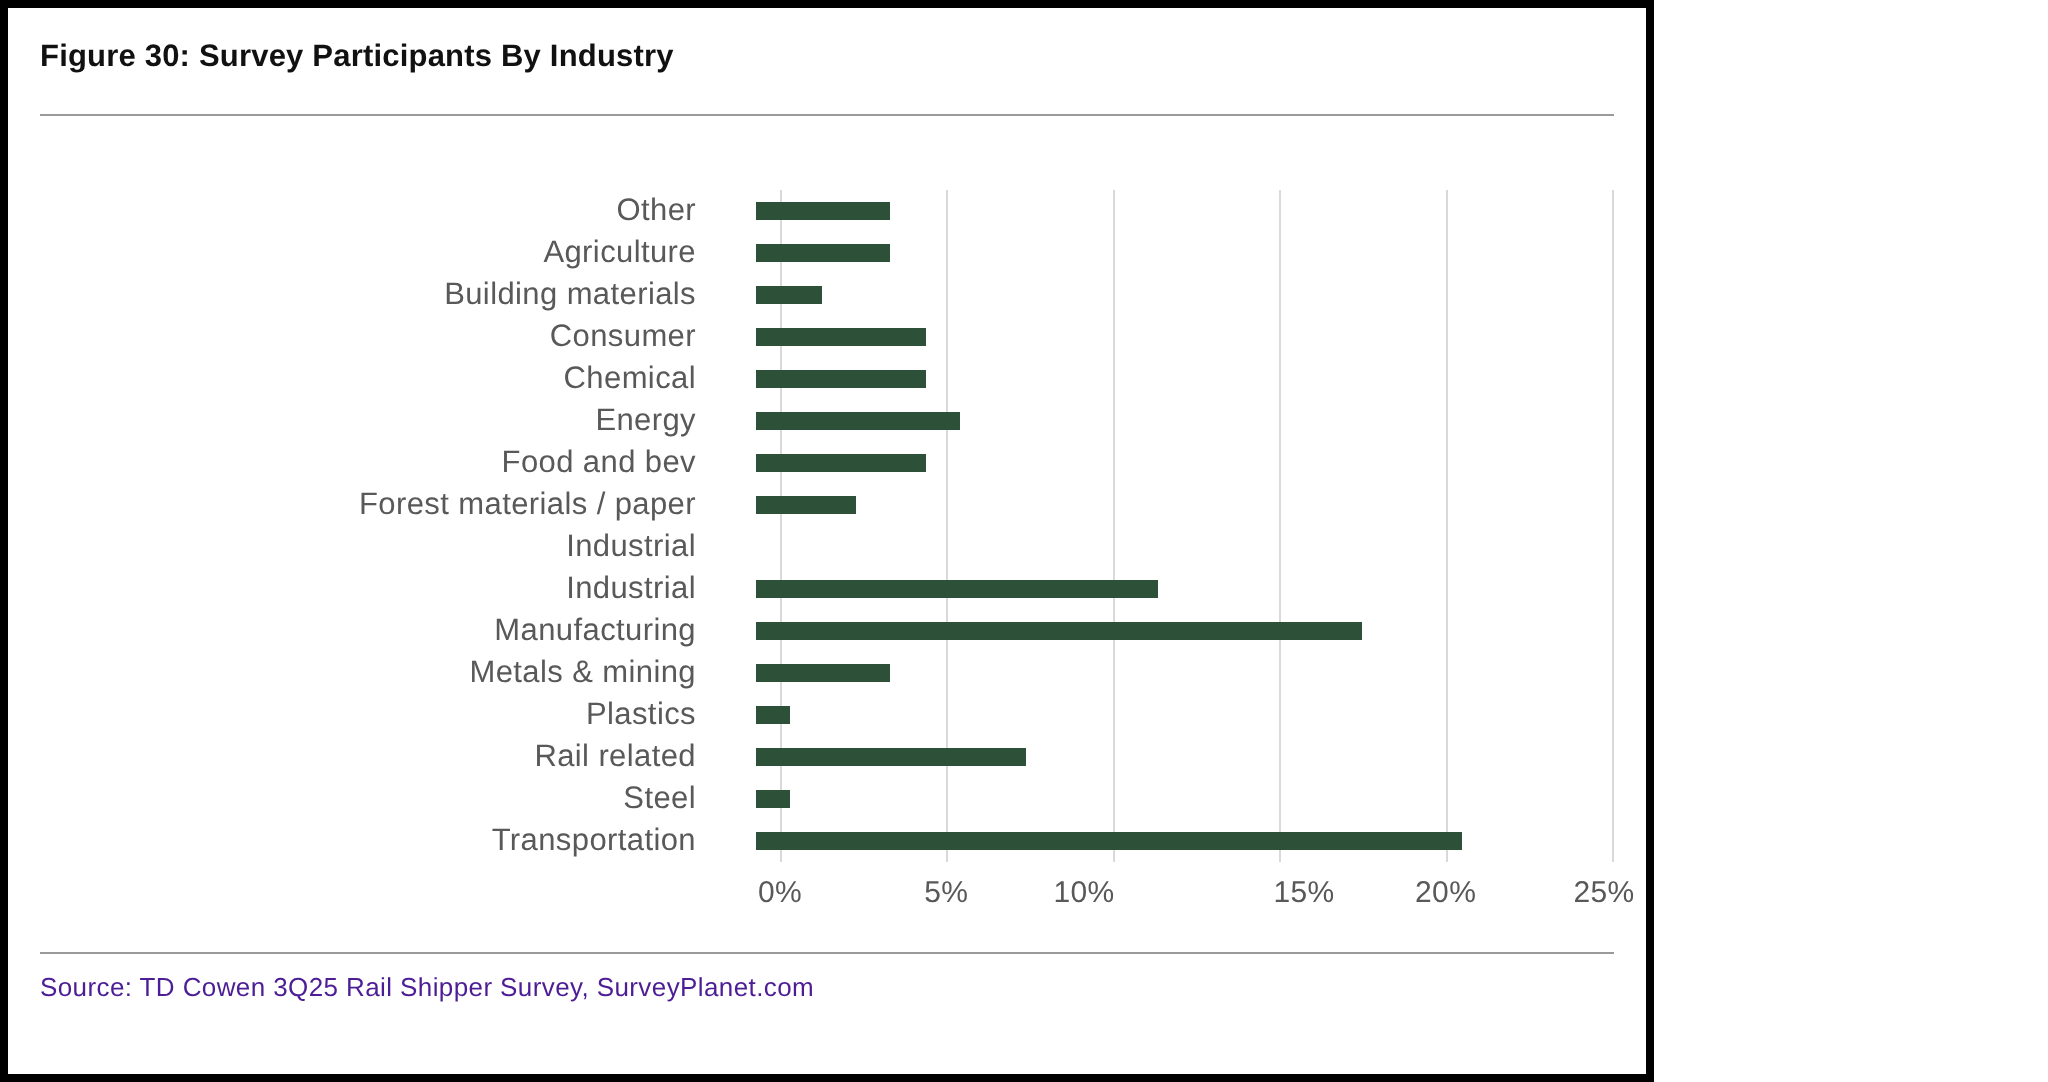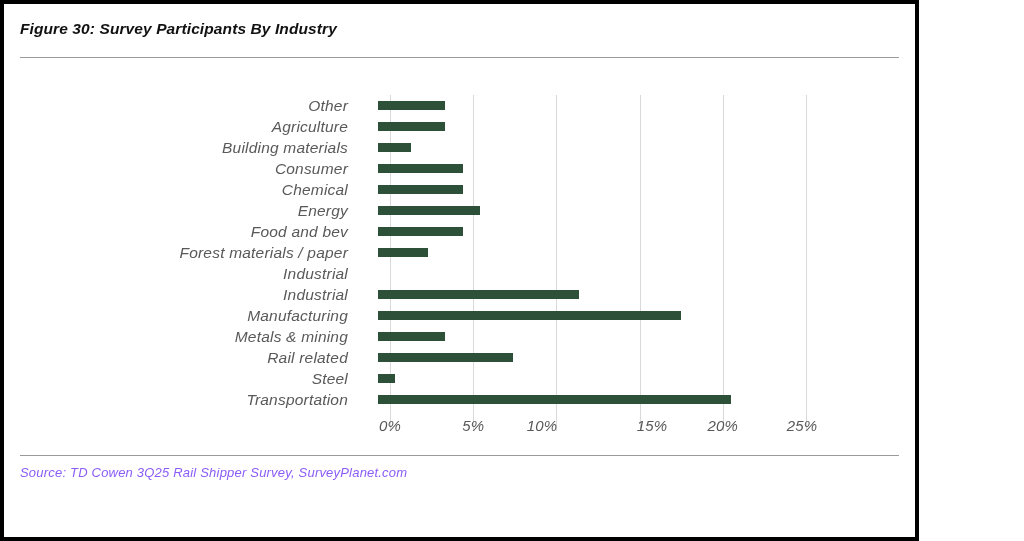--- a/index.html
+++ b/index.html
@@ -2,26 +2,25 @@
 <html style="--bar: #2d5038; --grid: #d9d9d9; --label-text: #595959; --tick-text: #595959; --title-text: #111111; --rule: #9a9a9a; --frame: #000000;"><head>
 <meta charset="utf-8">
 <style>
   * { margin: 0; padding: 0; box-sizing: border-box; }
   html, body { width: 1024px; height: 541px; }
   body {
     font-family: "Liberation Sans", "DejaVu Sans", sans-serif;
     background: #ffffff;
   }
   .page {
-    width: 919px;
+    width: 827px;
     height: 541px;
     border: 4px solid var(--frame, #000);
     background: #fff;
     overflow: hidden;
-    font-style: italic;
   }
   .header { padding: 15px 16px 0 16px; }
   .title {
     font-size: 15.5px;
     font-weight: 700;
     color: var(--title-text, #111);
     letter-spacing: 0.1px;
     line-height: 20px;
   }
   .rule {
@@ -86,21 +85,21 @@
     top: 0;
     transform: translateX(-50%);
     font-size: 15px;
     color: var(--tick-text, #595959);
     letter-spacing: 0.2px;
     white-space: nowrap;
   }
   .source-row { padding: 9px 16px 0 16px; }
   .source {
     font-size: 13px;
-    color: #8b5cf6;
+    color: #4c1d95;
     letter-spacing: 0.2px;
   }
 </style>
 </head>
 <body>
 
 <div class="page">
   <div class="header">
     <div class="title">Figure 30: Survey Participants By Industry</div>
   </div>
@@ -172,20 +171,26 @@
         <div class="row">
           <span class="cat-label">Manufacturing</span>
           <div class="track">
             <div class="bar" style="width: 302.848px;"></div>
           </div>
         </div>
         <div class="row">
           <span class="cat-label">Metals &amp; mining</span>
           <div class="track">
             <div class="bar" style="width: 66.56px;"></div>
+          </div>
+        </div>
+        <div class="row">
+          <span class="cat-label">Plastics</span>
+          <div class="track">
+            <div class="bar" style="width: 16.64px;"></div>
           </div>
         </div>
         <div class="row">
           <span class="cat-label">Rail related</span>
           <div class="track">
             <div class="bar" style="width: 134.784px;"></div>
           </div>
         </div>
         <div class="row">
           <span class="cat-label">Steel</span>

